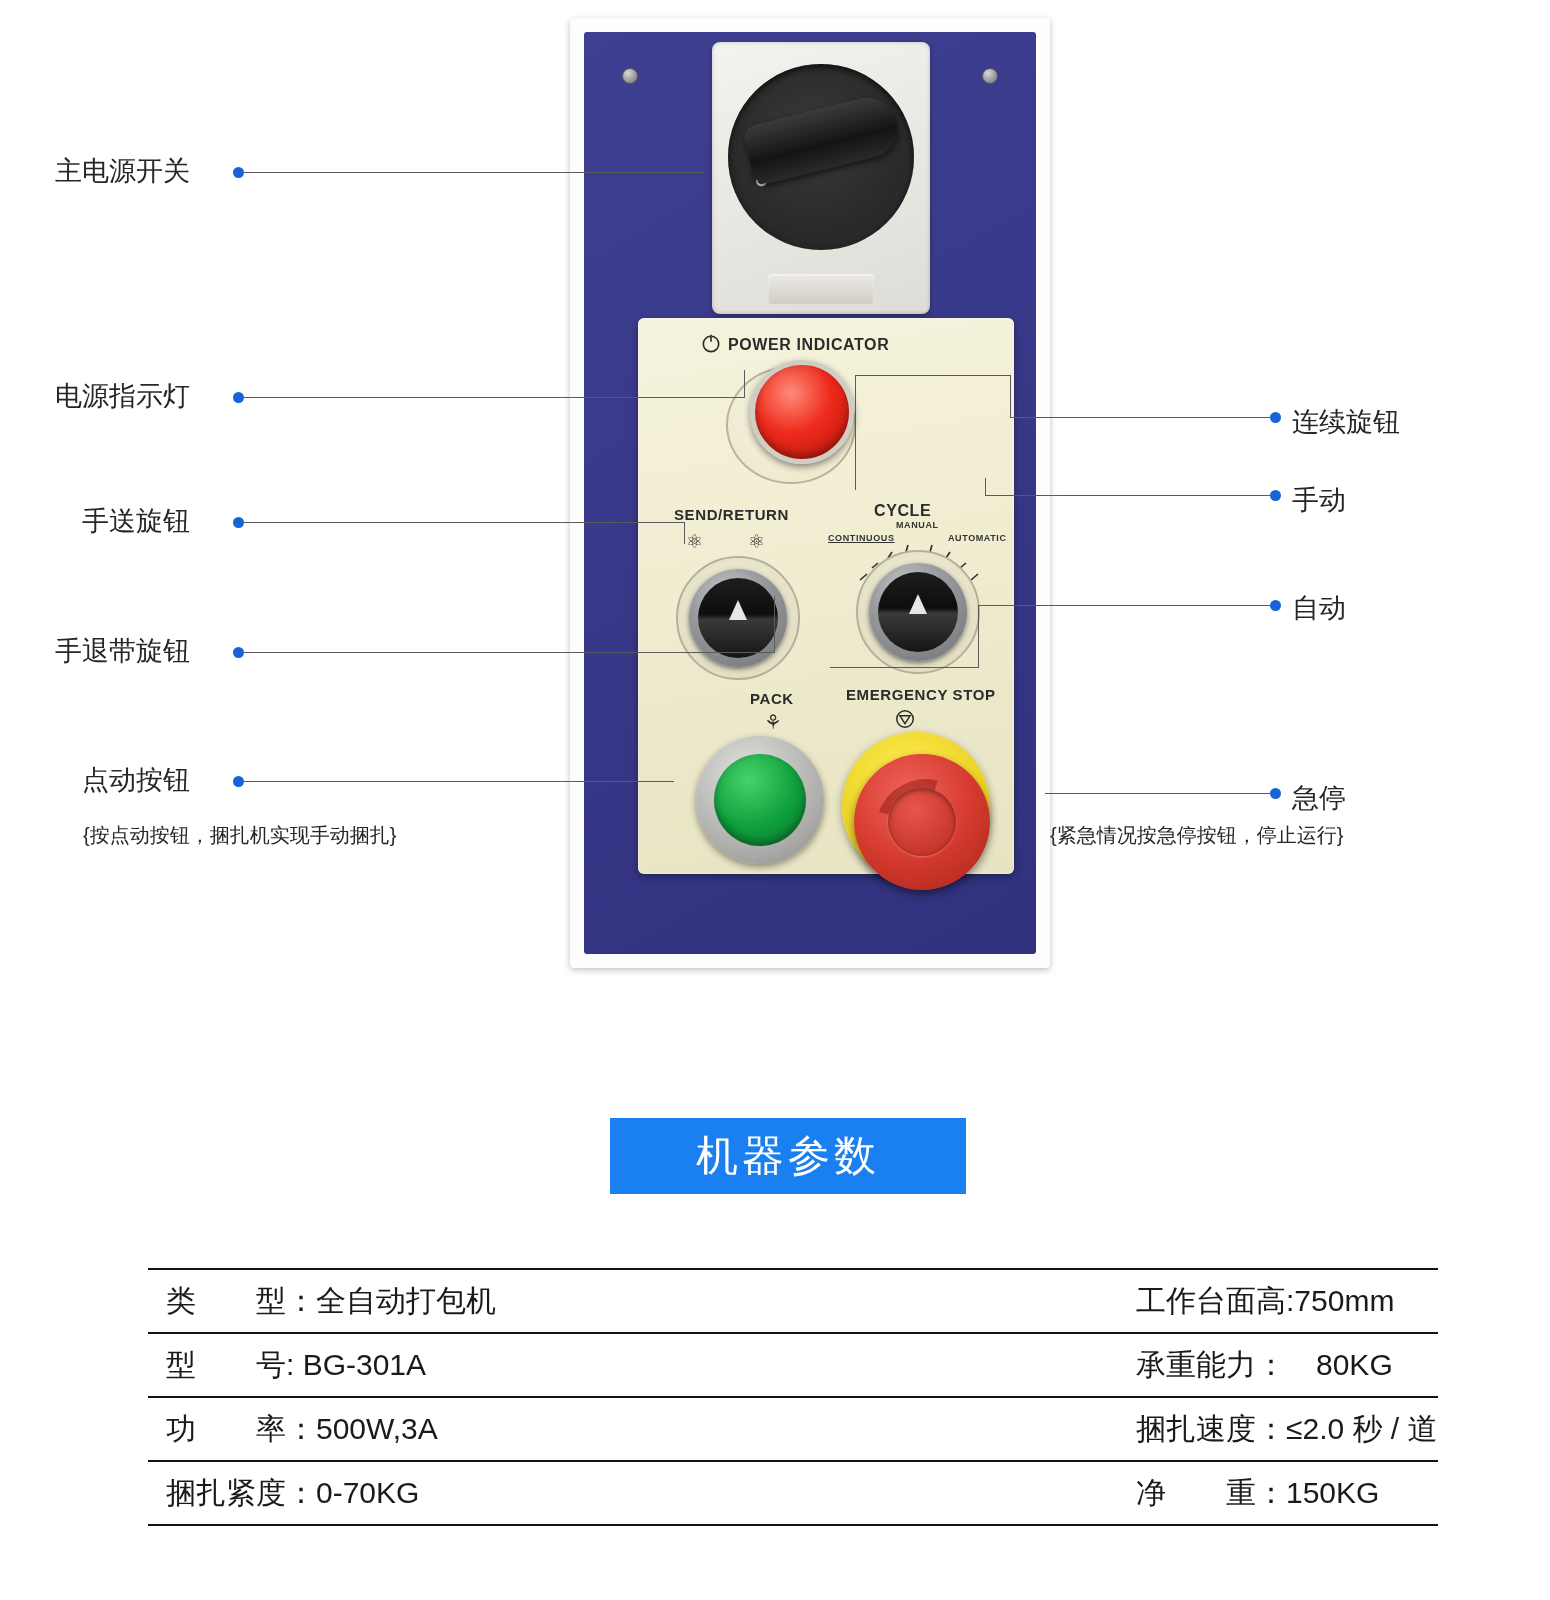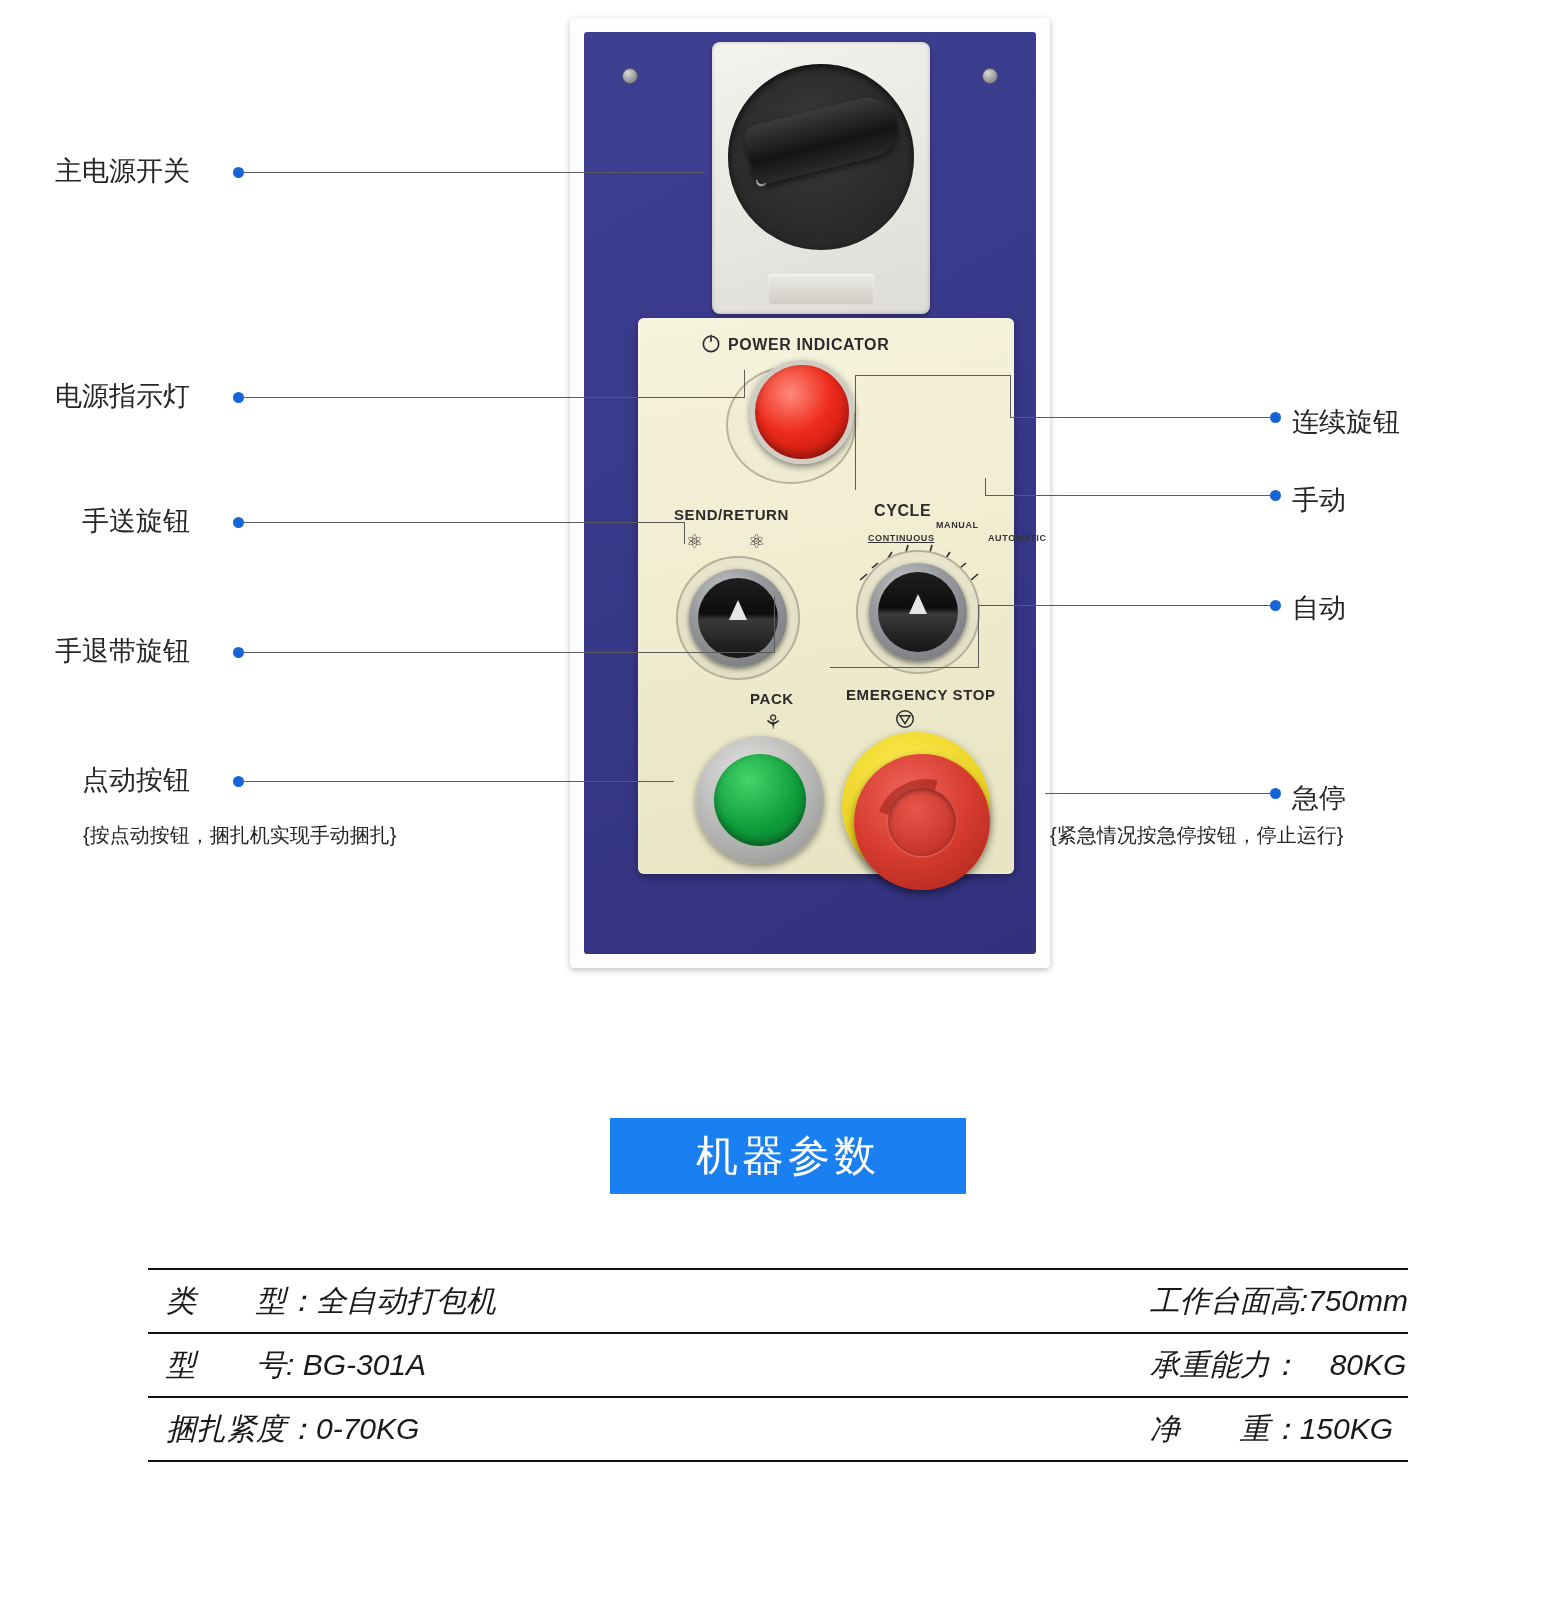--- a/index.html
+++ b/index.html
@@ -160,21 +160,21 @@
     border-bottom: 20px solid #e6e6e6;
     margin-top: -16px;
   }
   .sr-knob { left: 51px; top: 251px; }
   .fan-ic { position:absolute; font-size: 19px; color:#333; }
   .fan-l { left: 48px; top: 212px; }
   .fan-r { left: 110px; top: 212px; }
 
   
   .cy-label { left: 236px; top: 184px; font-size: 16px; }
-  .cy-sub   { font-size: 9px; font-weight: bold; color:#333;margin-left:40px; }
+  .cy-sub   { font-size: 9px; font-weight: bold; color:#333; }
   .cy-cont  { left: 190px; top: 215px; text-decoration: underline; }
   .cy-man   { left: 258px; top: 202px; }
   .cy-auto  { left: 310px; top: 215px; }
   .cy-knob-ring {
     position: absolute; left: 218px; top: 232px;
     width: 124px; height: 124px; border-radius: 50%;
     background: radial-gradient(circle at 50% 40%, #f3f0da, #ddd9bd);
     border: 2px solid #b5b099;
   }
   .cy-knob { left: 231px; top: 245px; }
@@ -270,21 +270,20 @@
 
   
   #spec-table {
     position: absolute;
     left: 148px; top: 1268px;
     width: 1260px;
   }
   #spec-table table {
     width: 100%;
     border-collapse: collapse;
-    font-style: italic;
   }
   #spec-table td {
     border-top: 2px solid #111;
     padding: 8px 0 8px 18px;
     font-size: 30px;
     height: 64px;
     vertical-align: middle;
     white-space: nowrap;
   }
   #spec-table tr:last-child td { border-bottom: 2px solid #111; }
@@ -423,18 +422,22 @@
     <tbody id="spec-body">
         <tr>
           <td class="left-col">类　　型：全自动打包机</td>
           <td class="right-col">工作台面高:750mm</td>
         </tr>
         <tr>
           <td class="left-col">型　　号: BG-301A</td>
           <td class="right-col">承重能力：　80KG</td>
         </tr>
         <tr>
+          <td class="left-col">功　　率：500W,3A</td>
+          <td class="right-col">捆扎速度：≤2.0 秒 / 道</td>
+        </tr>
+        <tr>
           <td class="left-col">捆扎紧度：0-70KG</td>
           <td class="right-col">净　　重：150KG</td>
         </tr>
       </tbody>
   </table>
 </div>
 
 </body></html>

